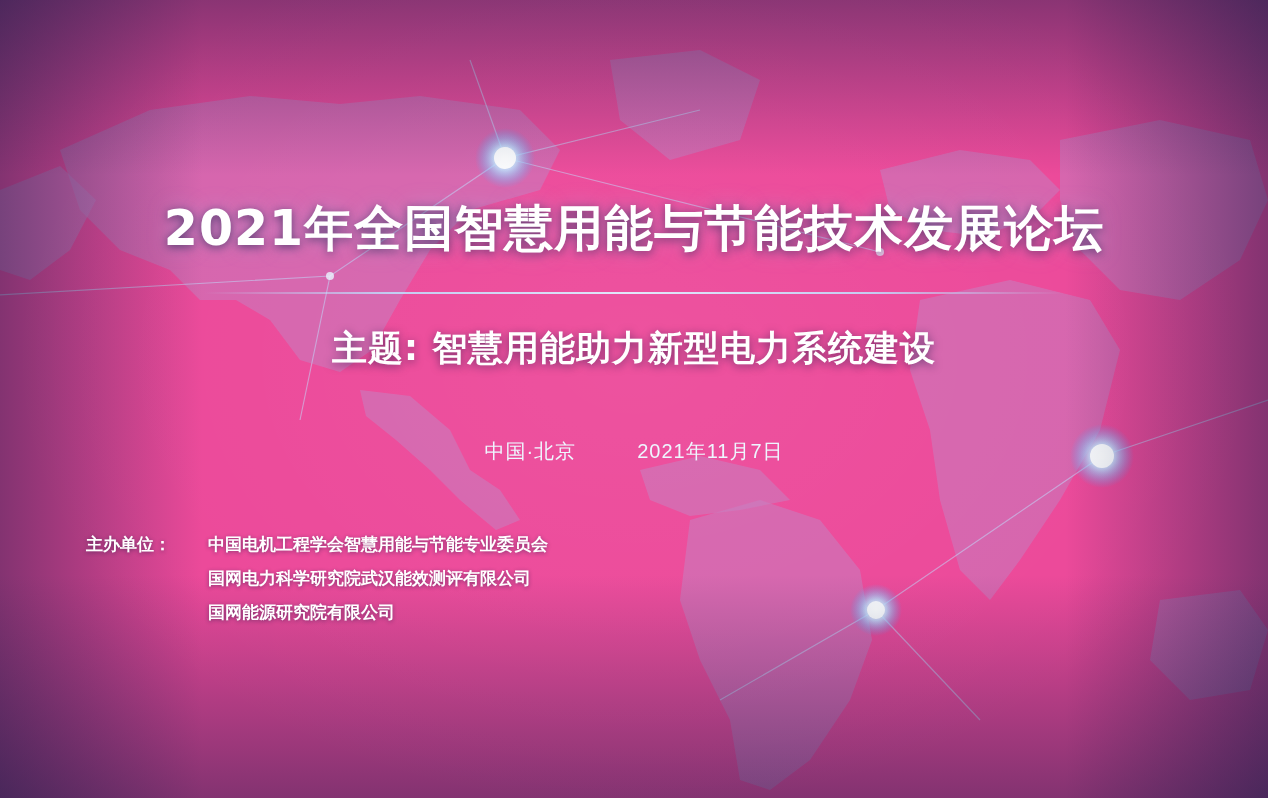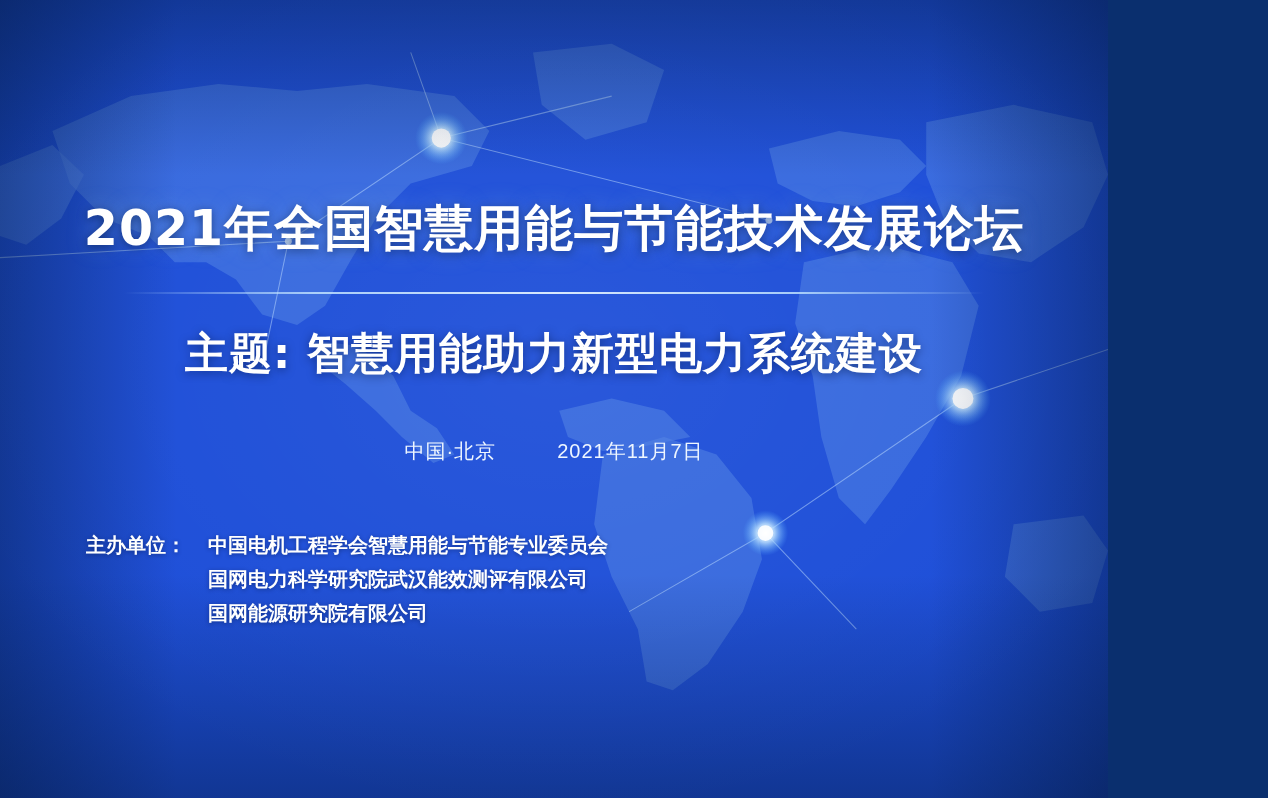--- a/index.html
+++ b/index.html
@@ -2,28 +2,28 @@
 <html lang="zh"><head>
 <meta charset="utf-8">
 <style>
   html, body {
     margin: 0;
     padding: 0;
     background: #0a2f6e;
   }
   .stage {
     position: relative;
-    width: 1108px;
+    width: 1268px;
     height: 798px;
     overflow: hidden;
     font-family: "Liberation Sans", "DejaVu Sans", sans-serif;
     background:
       radial-gradient(ellipse 900px 620px at 46% 42%, #2a72c8 0%, #1a5bb0 38%, #114a9c 62%, #0b3a85 82%, #083070 100%),
       linear-gradient(160deg, #0c3f91 0%, #0f4fa3 45%, #0a3madd 100%);
-    background-color: #1d4ed8;
+    background-color: #ec4899;
   }
   
   .vignette {
     position: absolute;
     inset: 0;
     background:
       radial-gradient(ellipse 1100px 800px at 50% 45%, rgba(255,255,255,0.06) 0%, rgba(255,255,255,0) 58%),
       linear-gradient(to bottom, rgba(3,25,64,0.42) 0%, rgba(3,25,64,0) 22%, rgba(3,25,64,0) 72%, rgba(3,25,64,0.45) 100%),
       linear-gradient(to right, rgba(3,25,64,0.45) 0%, rgba(3,25,64,0) 16%, rgba(3,25,64,0) 84%, rgba(3,25,64,0.45) 100%);
     pointer-events: none;
@@ -65,21 +65,21 @@
     height: 2px;
     background: linear-gradient(to right, rgba(160,210,255,0) 0%, rgba(190,225,255,0.85) 22%, rgba(225,240,255,0.95) 50%, rgba(190,225,255,0.85) 78%, rgba(160,210,255,0) 100%);
   }
   .subtitle {
     position: absolute;
     top: 325px;
     left: 0;
     width: 100%;
     text-align: center;
     font-family: "DejaVu Sans", "Liberation Sans", sans-serif;
-    font-size: 43px;
+    font-size: 35px;
     font-weight: bold;
     letter-spacing: 1px;
     color: #ffffff;
     text-shadow: 0 2px 8px rgba(0, 20, 60, 0.5);
     white-space: nowrap;
   }
   .meta {
     position: absolute;
     top: 438px;
     left: 0;
@@ -93,21 +93,21 @@
   .meta .gap {
     display: inline-block;
     width: 48px;
   }
 
   .orgs {
     position: absolute;
     left: 86px;
     top: 528px;
     color: #ffffff;
-    font-size: 20px;
+    font-size: 17px;
     font-weight: bold;
     line-height: 34px;
     text-shadow: 0 1px 4px rgba(0, 20, 60, 0.45);
     white-space: nowrap;
   }
   .org-row {
     display: block;
     height: 34px;
   }
   .org-label {

